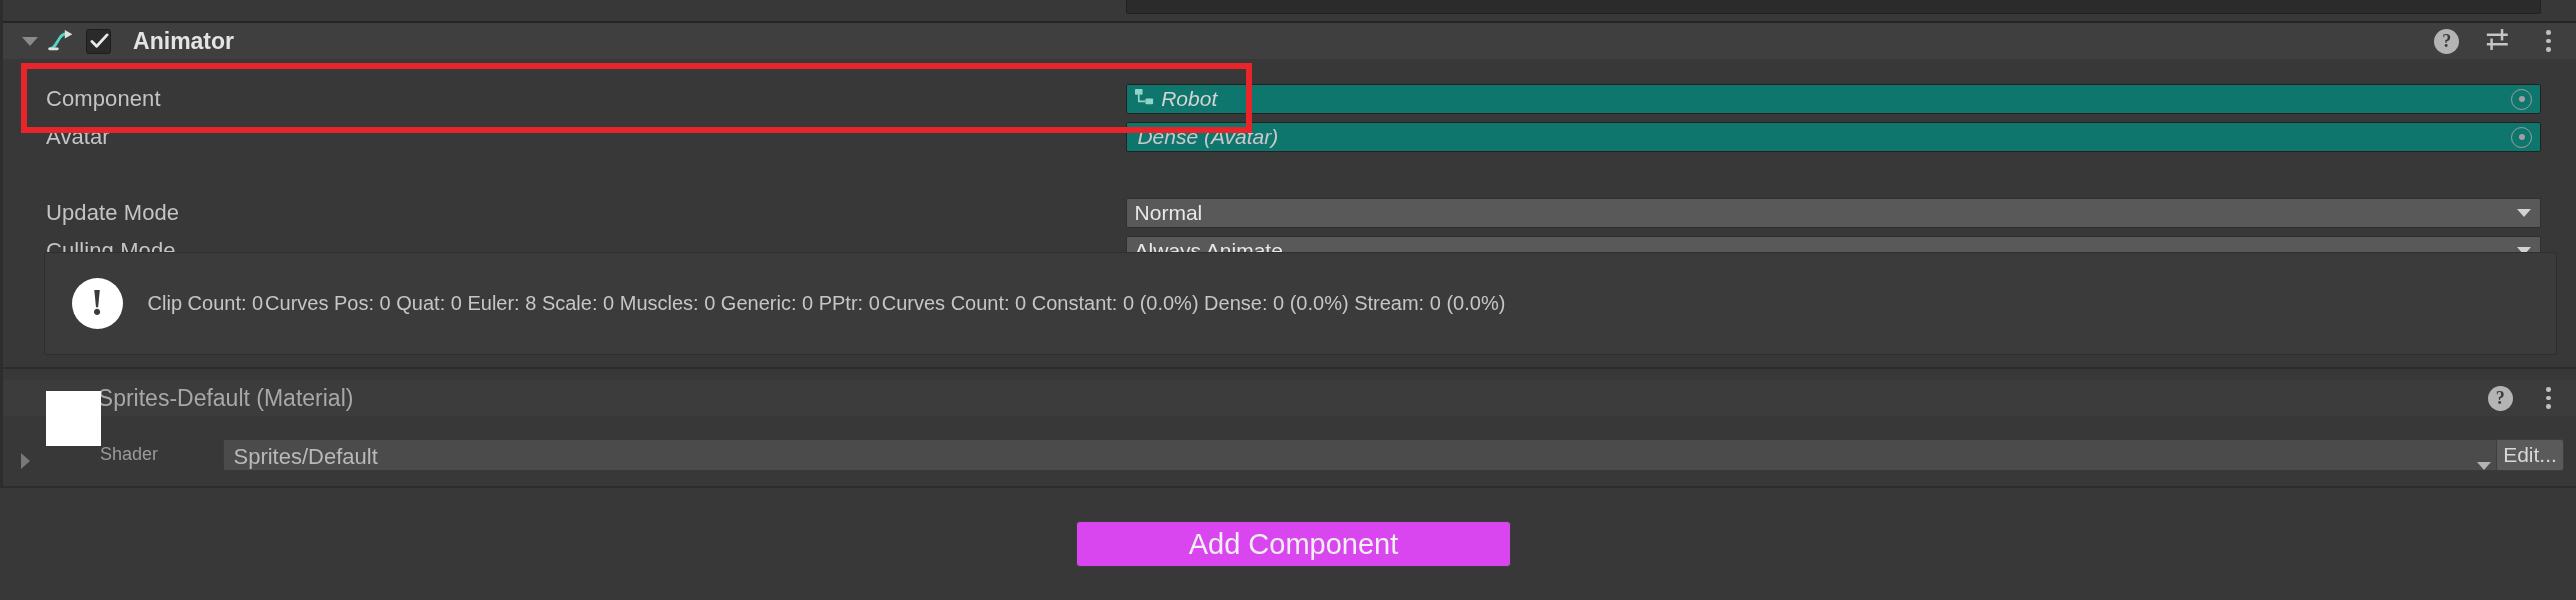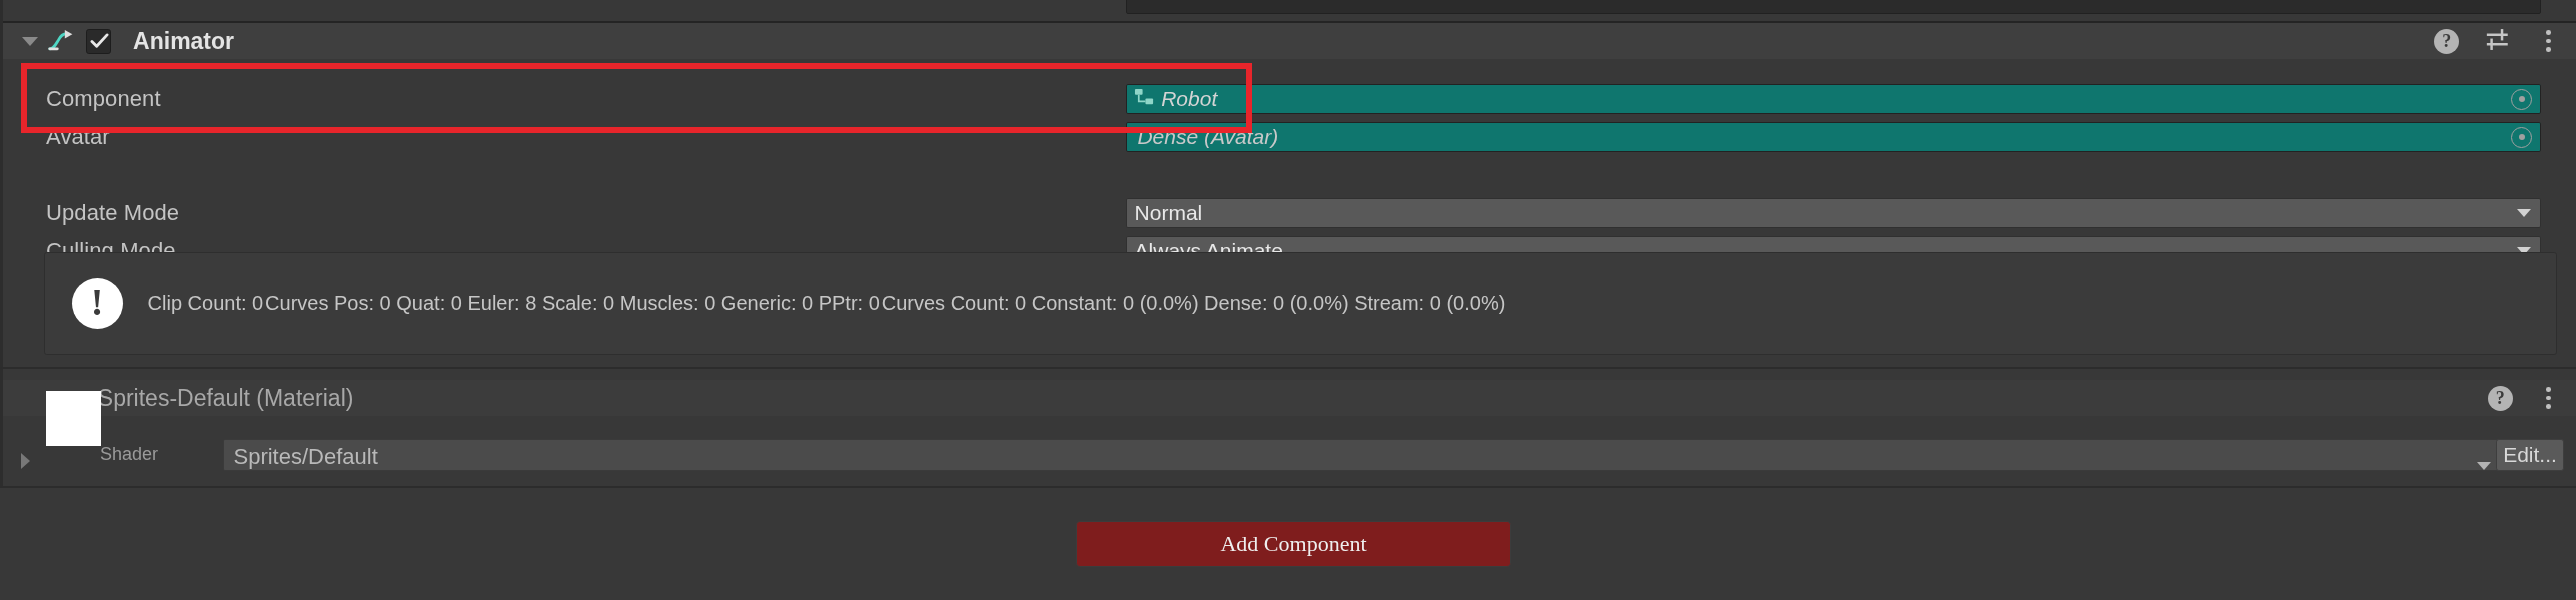--- a/index.html
+++ b/index.html
@@ -342,29 +342,28 @@
     justify-content: center;
     white-space: nowrap;
     overflow: hidden;
   }
 
   
   .add-comp {
     position: absolute;
     left: 1076px; top: 521px;
     width: 435px; height: 46px;
-    background: #7f1d1d;
+    background: #d946ef;
     border: 0.9px solid #3c3c3c;
     border-radius: 3.8px;
     color: #efefef;
-    font-size: 22px;
-    display: flex;
-    align-items: center;
-    justify-content: center;
-    font-family: Liberation Serif, serif;
+    font-size: 29px;
+    display: flex;
+    align-items: center;
+    justify-content: center;
   }
 
   .bottom-band {
     position: absolute;
     left: 0; top: 486px;
     width: 2576px; height: 114px;
     background: #383838;
   }
 
   

